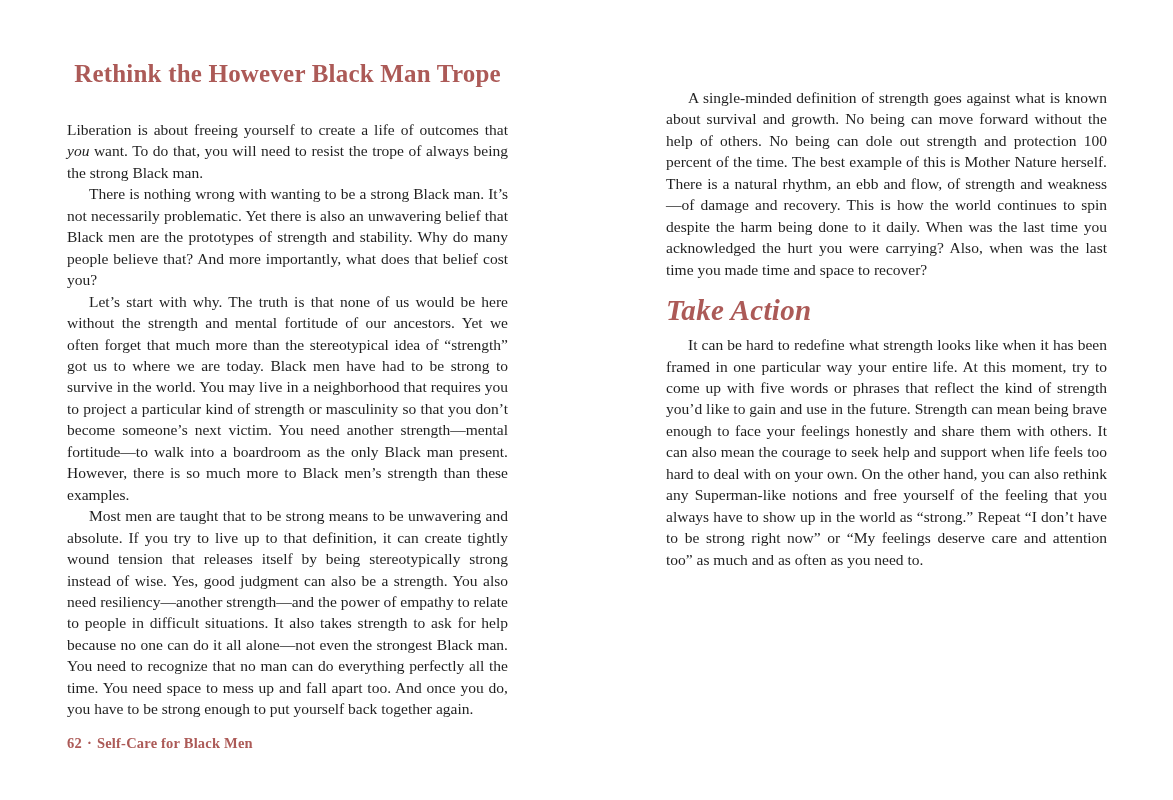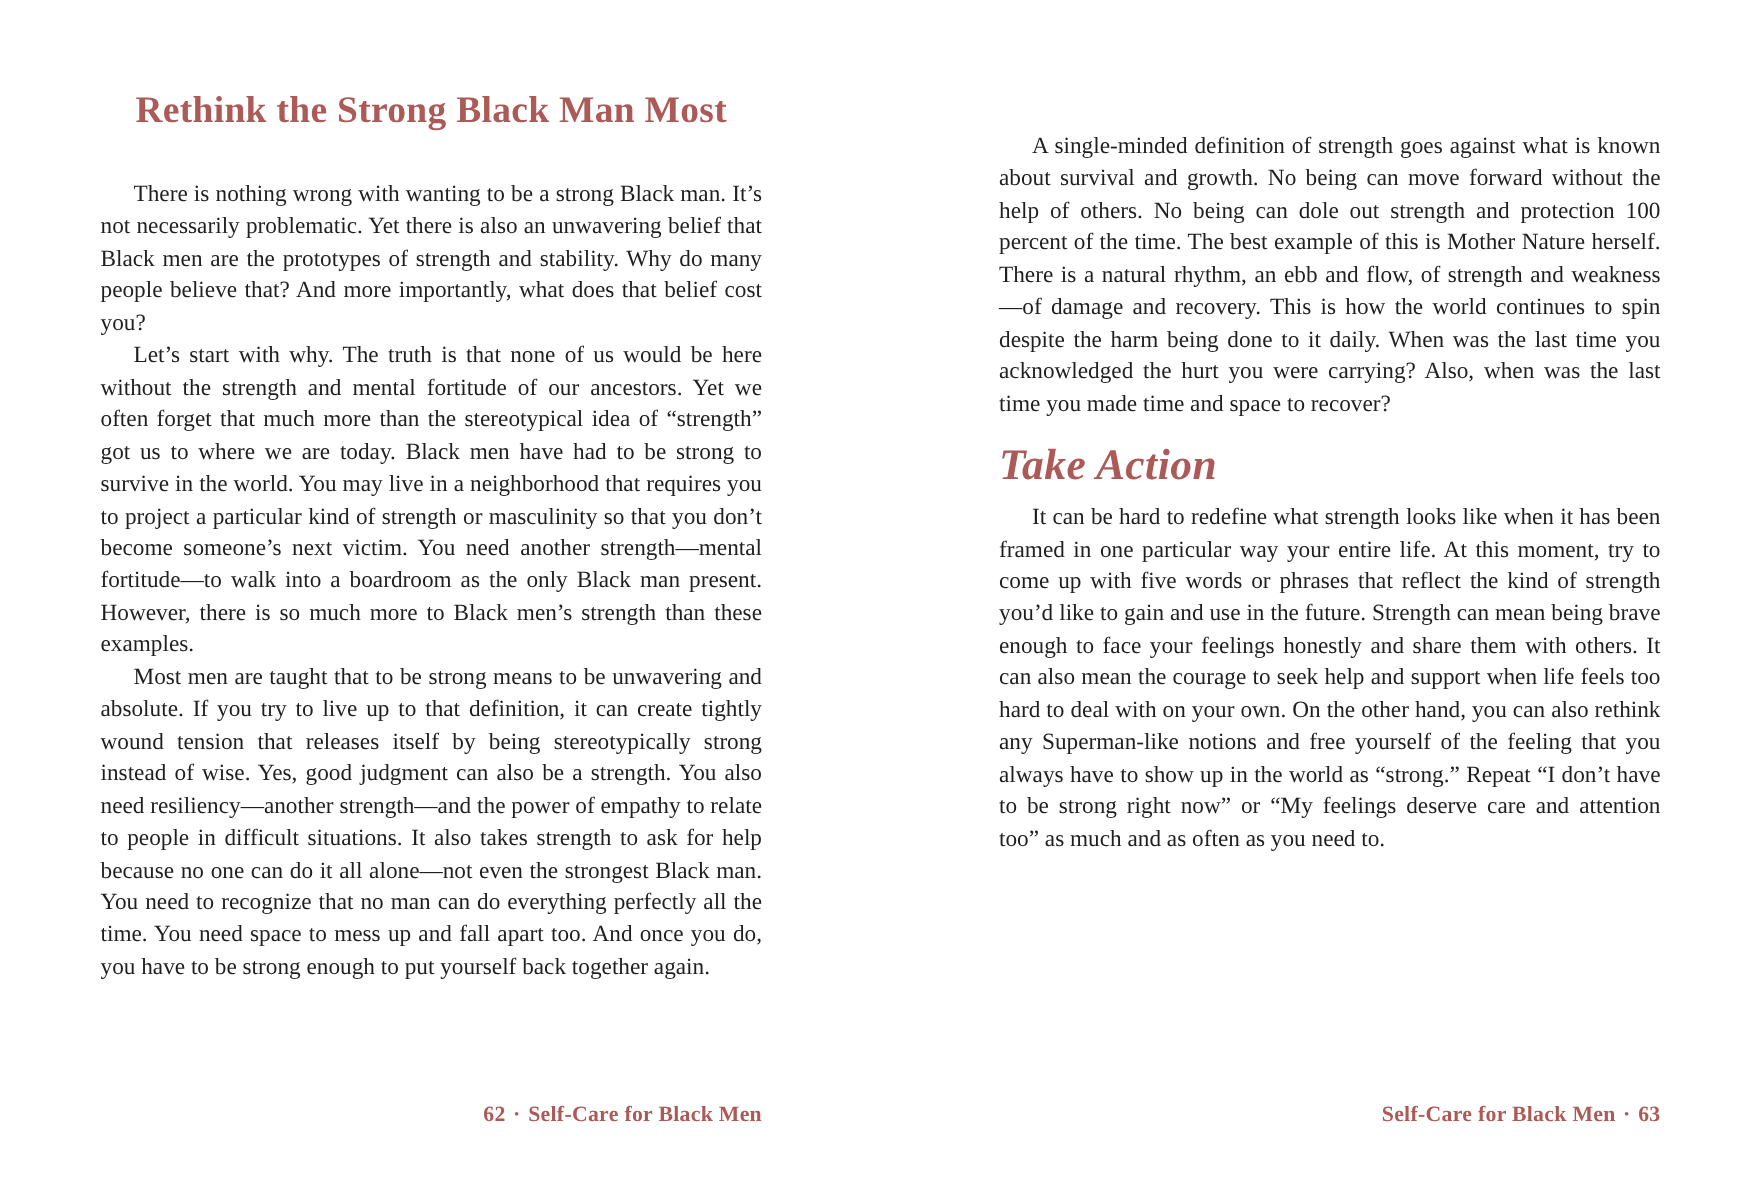--- a/index.html
+++ b/index.html
@@ -59,47 +59,45 @@
     position: absolute;
     top: 735px;
     left: 0;
     width: 100%;
     font-size: 14.5px;
     font-weight: bold;
     color: #ac5a57;
     letter-spacing: 0.2px;
     white-space: nowrap;
   }
-  .page-footer.align-left  { text-align: right; }
+  .page-footer.align-left  { text-align: left; }
   .page-footer.align-right { text-align: right; }
   .footer-sep { margin: 0 5px; }
 </style>
 </head>
 <body>
 
 <div>
 
   <section class="page left">
-    <h1 class="chapter-title">Rethink the Strong Black Man Most</h1>
+    <h1 class="chapter-title">Rethink the However Black Man Trope</h1>
     <div class="body-text">
+        <p class="para"><span>Liberation is about freeing yourself to create a life of outcomes that </span><span class="em">you</span><span> want. To do that, you will need to resist the trope of always being the strong Black man.</span></p>
         <p class="para indent"><span>There is nothing wrong with wanting to be a strong Black man. It’s not necessarily problematic. Yet there is also an unwavering belief that Black men are the prototypes of strength and stability. Why do many people believe that? And more importantly, what does that belief cost you?</span></p>
         <p class="para indent"><span>Let’s start with why. The truth is that none of us would be here without the strength and mental fortitude of our ancestors. Yet we often forget that much more than the stereotypical idea of “strength” got us to where we are today. Black men have had to be strong to survive in the world. You may live in a neighborhood that requires you to project a particular kind of strength or masculinity so that you don’t become someone’s next victim. You need another strength—mental fortitude—to walk into a boardroom as the only Black man present. However, there is so much more to Black men’s strength than these examples.</span></p>
         <p class="para indent"><span>Most men are taught that to be strong means to be unwavering and absolute. If you try to live up to that definition, it can create tightly wound tension that releases itself by being stereotypically strong instead of wise. Yes, good judgment can also be a strength. You also need resiliency—another strength—and the power of empathy to relate to people in difficult situations. It also takes strength to ask for help because no one can do it all alone—not even the strongest Black man. You need to recognize that no man can do everything perfectly all the time. You need space to mess up and fall apart too. And once you do, you have to be strong enough to put yourself back together again.</span></p>
       </div>
     <footer class="page-footer align-left">
       <span>62</span><span class="footer-sep">·</span><span>Self-Care for Black Men</span>
     </footer>
   </section>
 
   <section class="page right">
     <div class="body-text intro">
         <p class="para indent"><span>A single-minded definition of strength goes against what is known about survival and growth. No being can move forward without the help of others. No being can dole out strength and protection 100 percent of the time. The best example of this is Mother Nature herself. There is a natural rhythm, an ebb and flow, of strength and weakness—of damage and recovery. This is how the world continues to spin despite the harm being done to it daily. When was the last time you acknowledged the hurt you were carrying? Also, when was the last time you made time and space to recover?</span></p>
       </div>
     <h2 class="section-heading">Take Action</h2>
     <div class="body-text">
         <p class="para indent"><span>It can be hard to redefine what strength looks like when it has been framed in one particular way your entire life. At this moment, try to come up with five words or phrases that reflect the kind of strength you’d like to gain and use in the future. Strength can mean being brave enough to face your feelings honestly and share them with others. It can also mean the courage to seek help and support when life feels too hard to deal with on your own. On the other hand, you can also rethink any Superman-like notions and free yourself of the feeling that you always have to show up in the world as “strong.” Repeat “I don’t have to be strong right now” or “My feelings deserve care and attention too” as much and as often as you need to.</span></p>
       </div>
-    <footer class="page-footer align-right">
-      <span>Self-Care for Black Men</span><span class="footer-sep">·</span><span>63</span>
-    </footer>
   </section>
 
 </div>
 
 </body></html>

